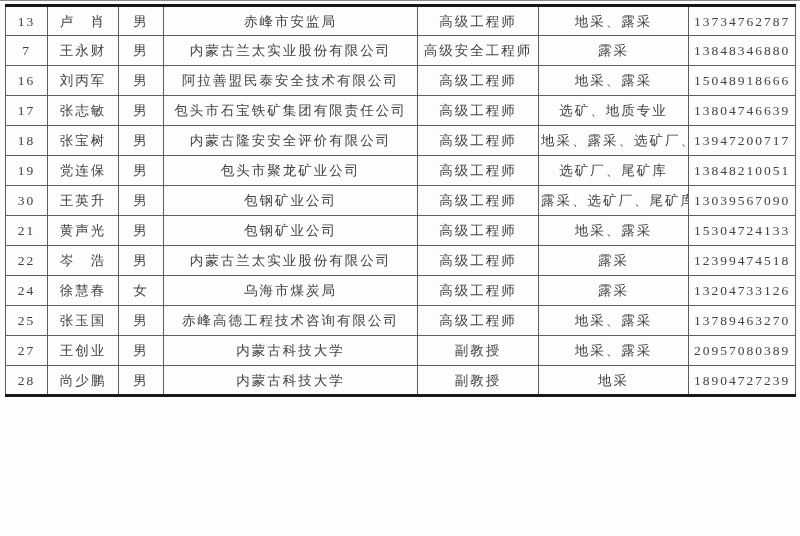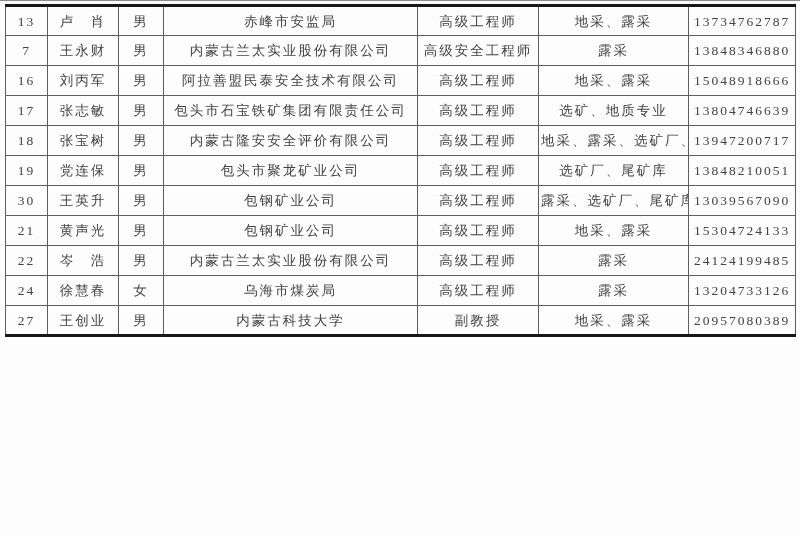--- a/index.html
+++ b/index.html
@@ -135,35 +135,53 @@
           <td class="col-specialty">地采、露采</td>
           <td class="col-phone">15304724133</td>
         </tr>
         <tr>
           <td class="col-no">22</td>
           <td class="col-name">岑　浩</td>
           <td class="col-gender">男</td>
           <td class="col-org">内蒙古兰太实业股份有限公司</td>
           <td class="col-title">高级工程师</td>
           <td class="col-specialty">露采</td>
-          <td class="col-phone">24124199485</td>
+          <td class="col-phone">12399474518</td>
         </tr>
         <tr>
           <td class="col-no">24</td>
           <td class="col-name">徐慧春</td>
           <td class="col-gender">女</td>
           <td class="col-org">乌海市煤炭局</td>
           <td class="col-title">高级工程师</td>
           <td class="col-specialty">露采</td>
           <td class="col-phone">13204733126</td>
         </tr>
         <tr>
+          <td class="col-no">25</td>
+          <td class="col-name">张玉国</td>
+          <td class="col-gender">男</td>
+          <td class="col-org">赤峰高德工程技术咨询有限公司</td>
+          <td class="col-title">高级工程师</td>
+          <td class="col-specialty">地采、露采</td>
+          <td class="col-phone">13789463270</td>
+        </tr>
+        <tr>
           <td class="col-no">27</td>
           <td class="col-name">王创业</td>
           <td class="col-gender">男</td>
           <td class="col-org">内蒙古科技大学</td>
           <td class="col-title">副教授</td>
           <td class="col-specialty">地采、露采</td>
           <td class="col-phone">20957080389</td>
         </tr>
+        <tr>
+          <td class="col-no">28</td>
+          <td class="col-name">尚少鹏</td>
+          <td class="col-gender">男</td>
+          <td class="col-org">内蒙古科技大学</td>
+          <td class="col-title">副教授</td>
+          <td class="col-specialty">地采</td>
+          <td class="col-phone">18904727239</td>
+        </tr>
       </tbody>
   </table>
 </div>
 
 </body></html>

